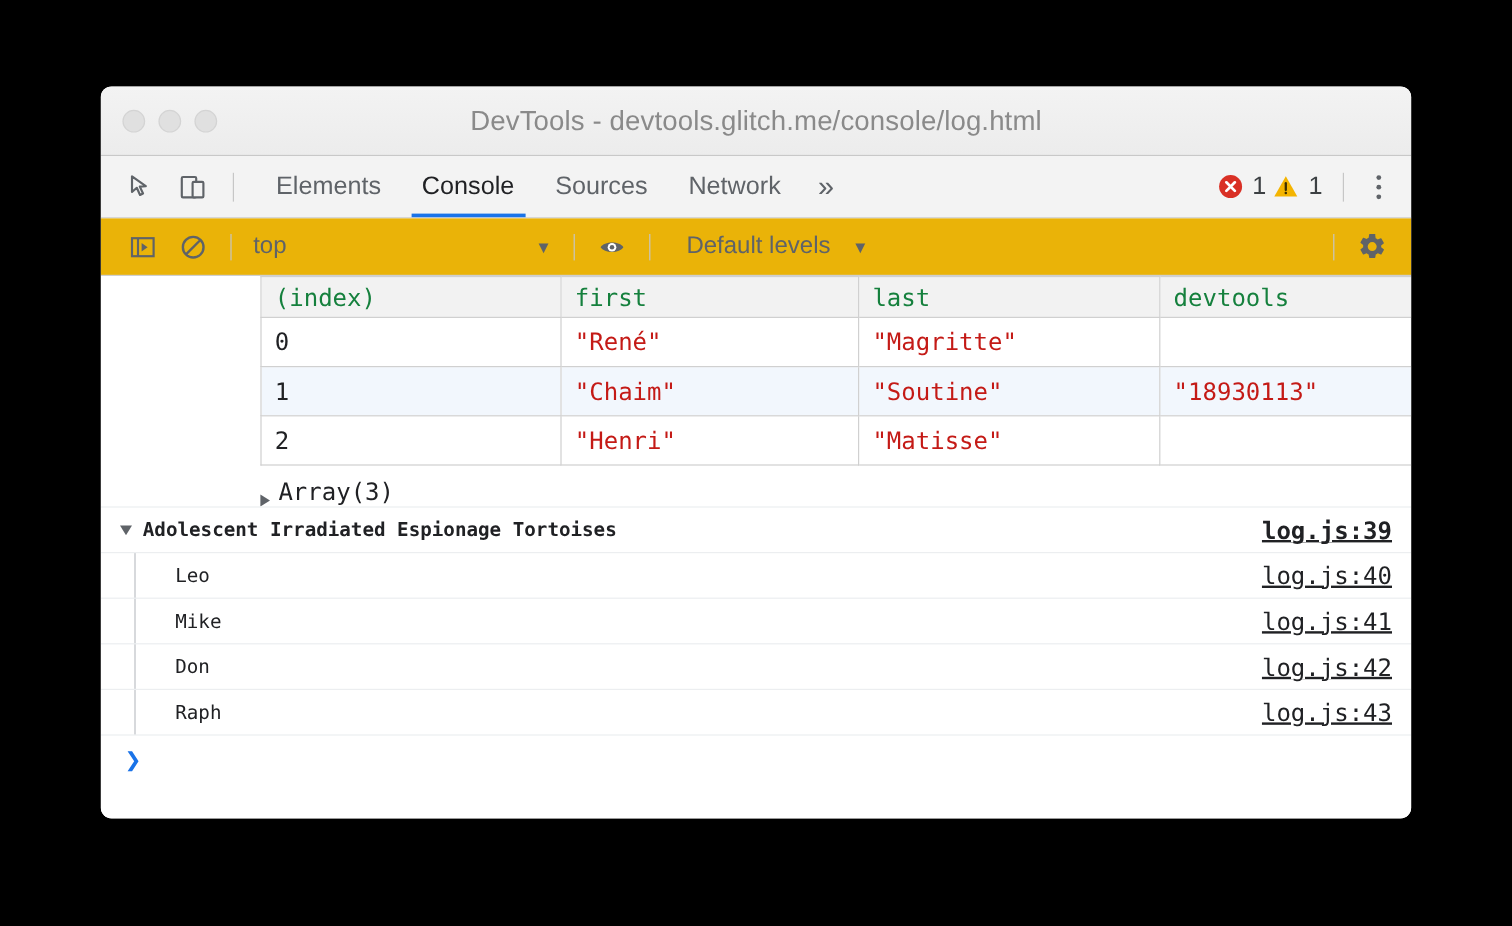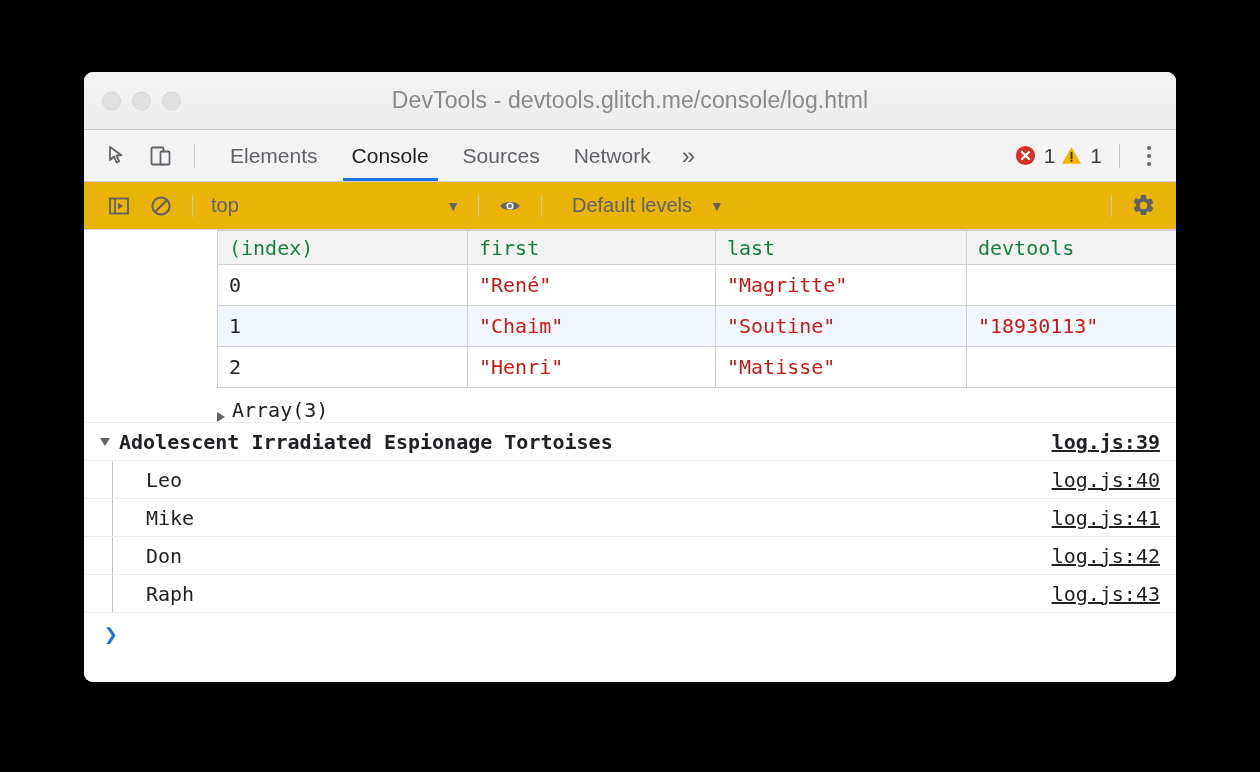--- a/index.html
+++ b/index.html
@@ -302,21 +302,21 @@
     display: flex;
     align-items: center;
     height: 38px;
     border-top: 1px solid #eceef0;
     box-sizing: border-box;
     padding-left: 22px;
     padding-right: 16px;
   }
   .msg-row .text {
     font-family: "DejaVu Sans Mono", "Liberation Mono", monospace;
-    font-size: 20px;
+    font-size: 16px;
     color: #202124;
     white-space: nowrap;
   }
   .msg-row.group-header .text { font-weight: bold; }
   .msg-row .src {
     margin-left: auto;
     font-family: "DejaVu Sans Mono", "Liberation Mono", monospace;
     font-size: 20px;
     color: #202124;
     text-decoration: underline;

